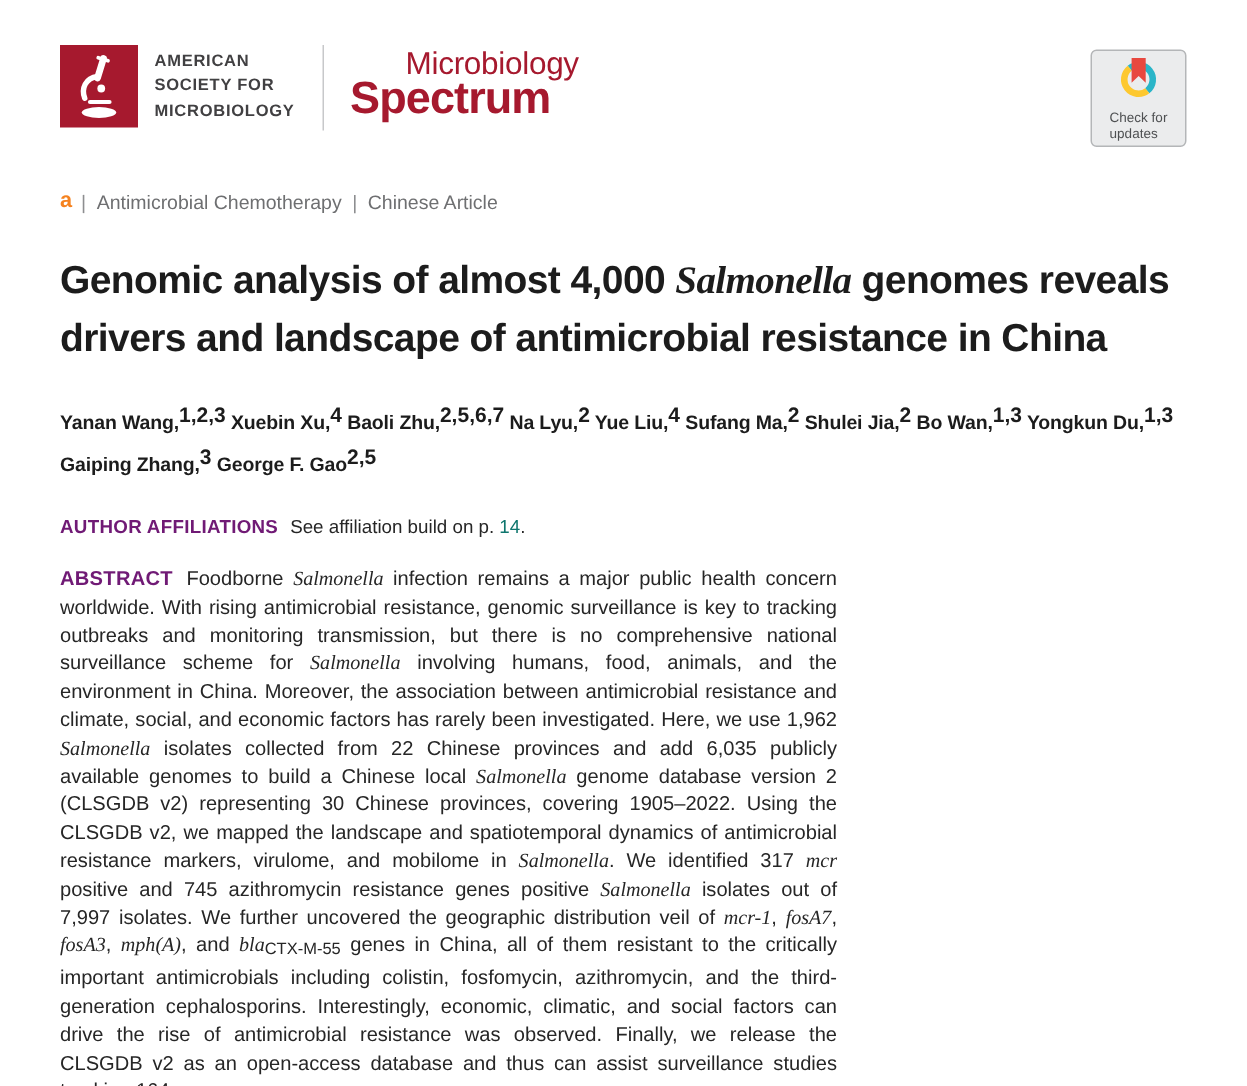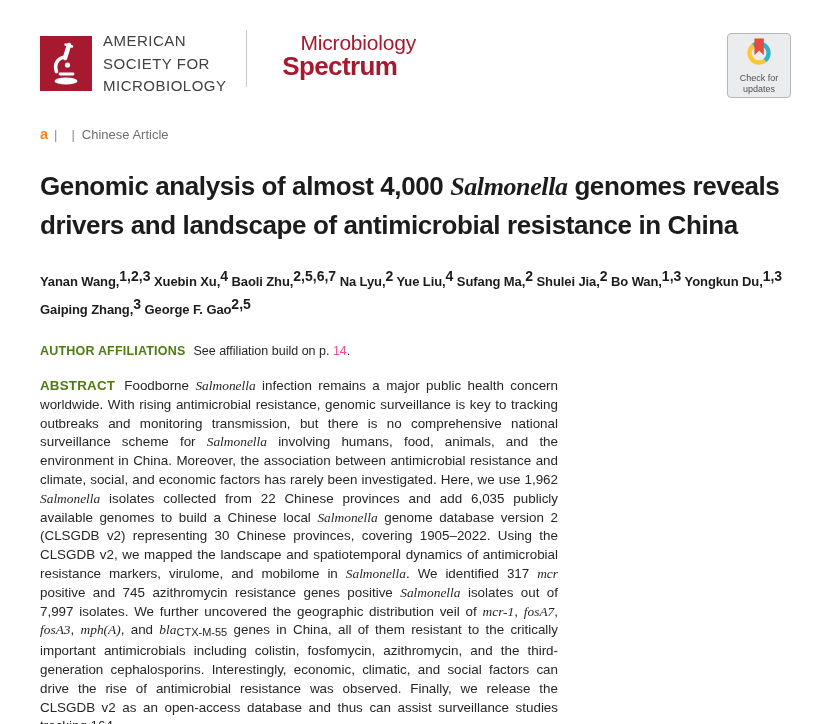--- a/index.html
+++ b/index.html
@@ -7,47 +7,47 @@
     width:831px;height:724px;position:relative;overflow:hidden;
     font-family:"Liberation Sans",sans-serif;color:#262626;
     -webkit-font-smoothing:antialiased;
   }
   .page{padding:30px 40px 0 40px;}
 
   
   .masthead{display:flex;align-items:flex-start;}
   .asm-block{display:flex;align-items:center;gap:11px;}
   .asm-square{width:52px;height:55px;background:#a6192e;display:flex;align-items:center;justify-content:center;flex:0 0 auto;}
-  .asm-text{font-size:15px;font-weight:normal;letter-spacing:.5px;line-height:1.5;color:#414042;}
+  .asm-text{font-size:11px;font-weight:bold;letter-spacing:.5px;line-height:1.5;color:#414042;}
   .mast-divider{width:1px;height:57px;background:#c7c8ca;margin:0 17px 0 19px;}
   .wordmark{color:#a6192e;padding-top:2px;}
   .wordmark-line1{font-size:21px;line-height:21px;margin-left:37px;letter-spacing:-.2px;}
-  .wordmark-line2{font-size:26px;line-height:30px;font-weight:bold;letter-spacing:-.6px;margin-top:-2px;text-align:center;}
+  .wordmark-line2{font-size:30px;line-height:30px;font-weight:bold;letter-spacing:-.6px;margin-top:-2px;}
   .updates-badge{margin-left:auto;margin-top:3px;width:62px;height:63px;background:#ebeced;
     border:1px solid #b4b6b8;border-radius:4px;display:flex;flex-direction:column;
     align-items:center;justify-content:center;cursor:pointer;}
-  .updates-label{font-size:9px;color:#4e5052;text-align:center;line-height:1.2;margin-top:1px;}
+  .updates-label{font-size:9px;color:#4e5052;text-align:left;line-height:1.2;margin-top:1px;}
 
   
   .meta-line{margin-top:29px;font-size:13px;color:#6e6f71;display:flex;align-items:center;}
   .oa-icon{color:#f5821f;font-weight:bold;font-size:14.5px;margin-right:6px;line-height:1;}
   .meta-sep{color:#8d8e90;margin:0 7px;}
   .meta-sep.first{margin-left:0;}
 
   
   .title{margin-top:25px;font-size:26px;line-height:38px;font-weight:bold;color:#1c1c1c;letter-spacing:-.4px;}
   
   .authors{margin-top:21px;font-size:13px;font-weight:bold;line-height:22px;color:#1c1c1c;letter-spacing:-.1px;}
   .sup{font-size:14px;vertical-align:5px;letter-spacing:0;}
   .sub{font-size:11px;vertical-align:-2px;}
   
   .affil{margin-top:23px;font-size:12.5px;color:#262626;}
-  .red-label{color:#4d7c0f;font-weight:bold;letter-spacing:.2px;margin-top:12px;}
+  .red-label{color:#701a75;font-weight:bold;letter-spacing:.2px;margin-top:12px;}
   .affil .red-label{margin-right:8px;}
-  .link{color:#ec4899;text-decoration:none;cursor:pointer;}
+  .link{color:#0f766e;text-decoration:none;cursor:pointer;}
 
   
   .abstract{margin-top:19px;width:518px;font-size:13.4px;line-height:18.8px;
     text-align:justify;color:#262626;}
   .abs-label{margin-right:9px;}
   .it{font-style:italic;font-family:Liberation Serif, serif;}
 </style>
 </head>
 <body>
 
@@ -92,20 +92,21 @@
       <div class="updates-label">
         <div>Check for</div>
         <div>updates</div>
       </div>
     </div>
   </div>
 
   <div class="meta-line">
     <span class="oa-icon">a</span>
     <span class="meta-sep first">|</span>
+    <span>Antimicrobial Chemotherapy</span>
     <span class="meta-sep">|</span>
     <span>Chinese Article</span>
   </div>
 
   <h1 class="title" style="margin:25px 0 0 0;"><span>Genomic analysis of almost 4,000 </span><span class="it">Salmonella</span><span> genomes reveals drivers and landscape of antimicrobial resistance in China</span></h1>
 
   <div class="authors"><span>Yanan Wang,</span><span class="sup">1,2,3</span><span> Xuebin Xu,</span><span class="sup">4</span><span> Baoli Zhu,</span><span class="sup">2,5,6,7</span><span> Na Lyu,</span><span class="sup">2</span><span> Yue Liu,</span><span class="sup">4</span><span> Sufang Ma,</span><span class="sup">2</span><span> Shulei Jia,</span><span class="sup">2</span><span> Bo Wan,</span><span class="sup">1,3</span><span> Yongkun Du,</span><span class="sup">1,3</span><span> Gaiping Zhang,</span><span class="sup">3</span><span> George F. Gao</span><span class="sup">2,5</span></div>
 
   <div class="affil">
     <span class="red-label">AUTHOR AFFILIATIONS</span><span>See affiliation build on p. </span><a class="link">14</a><span>.</span>

